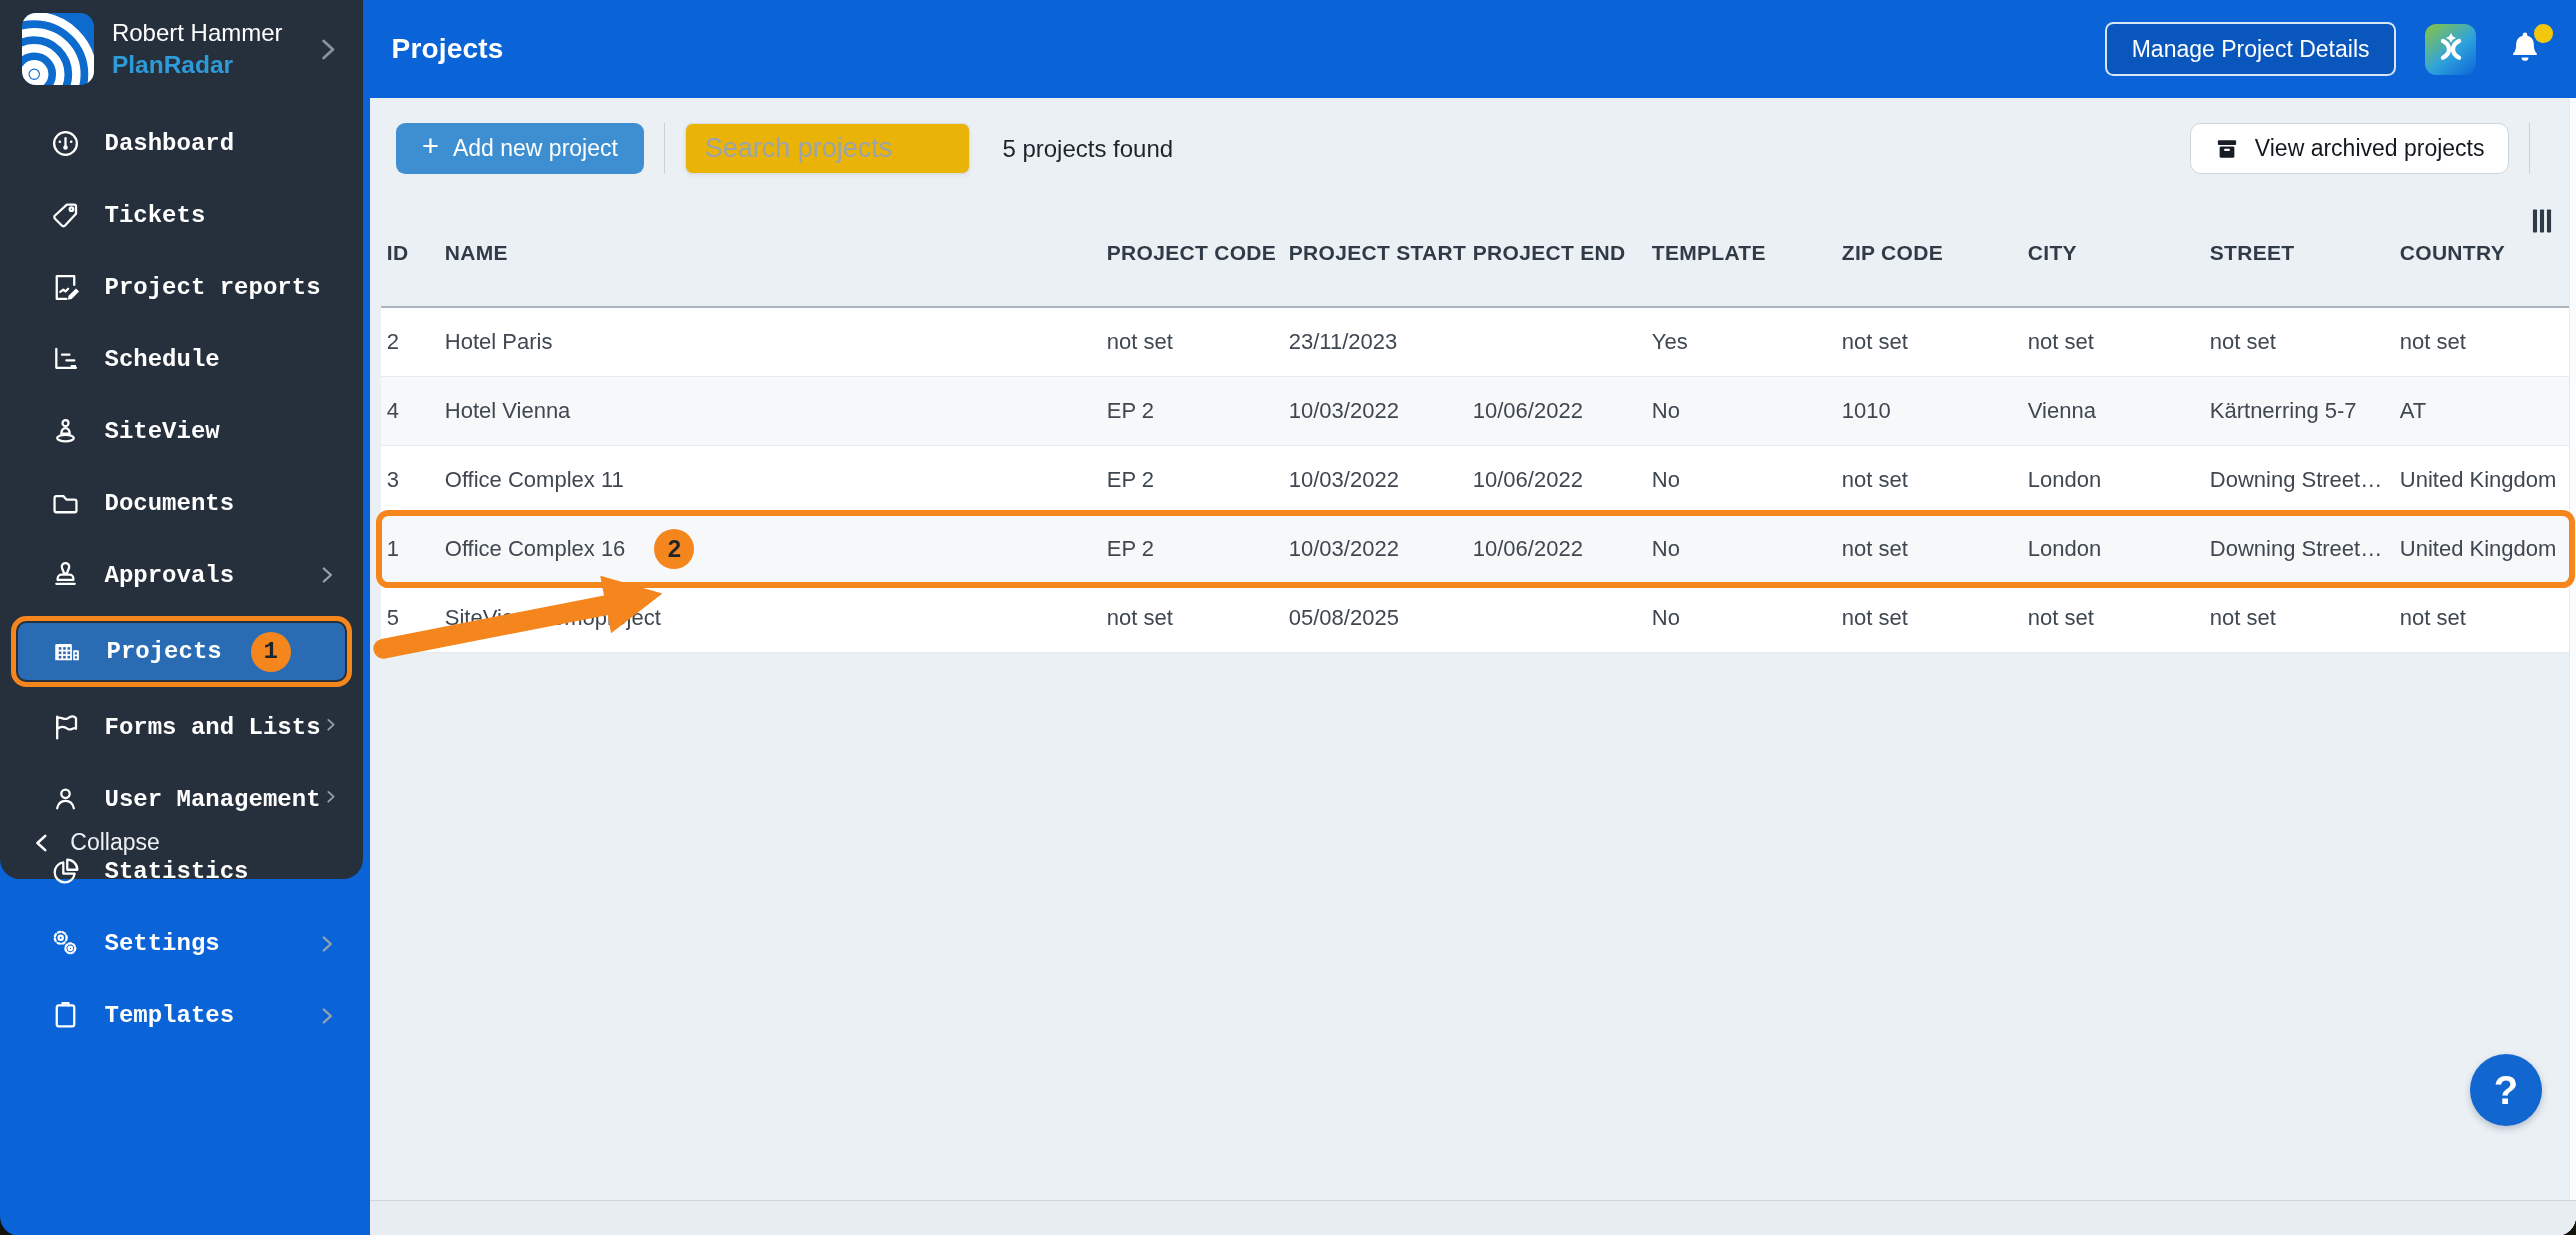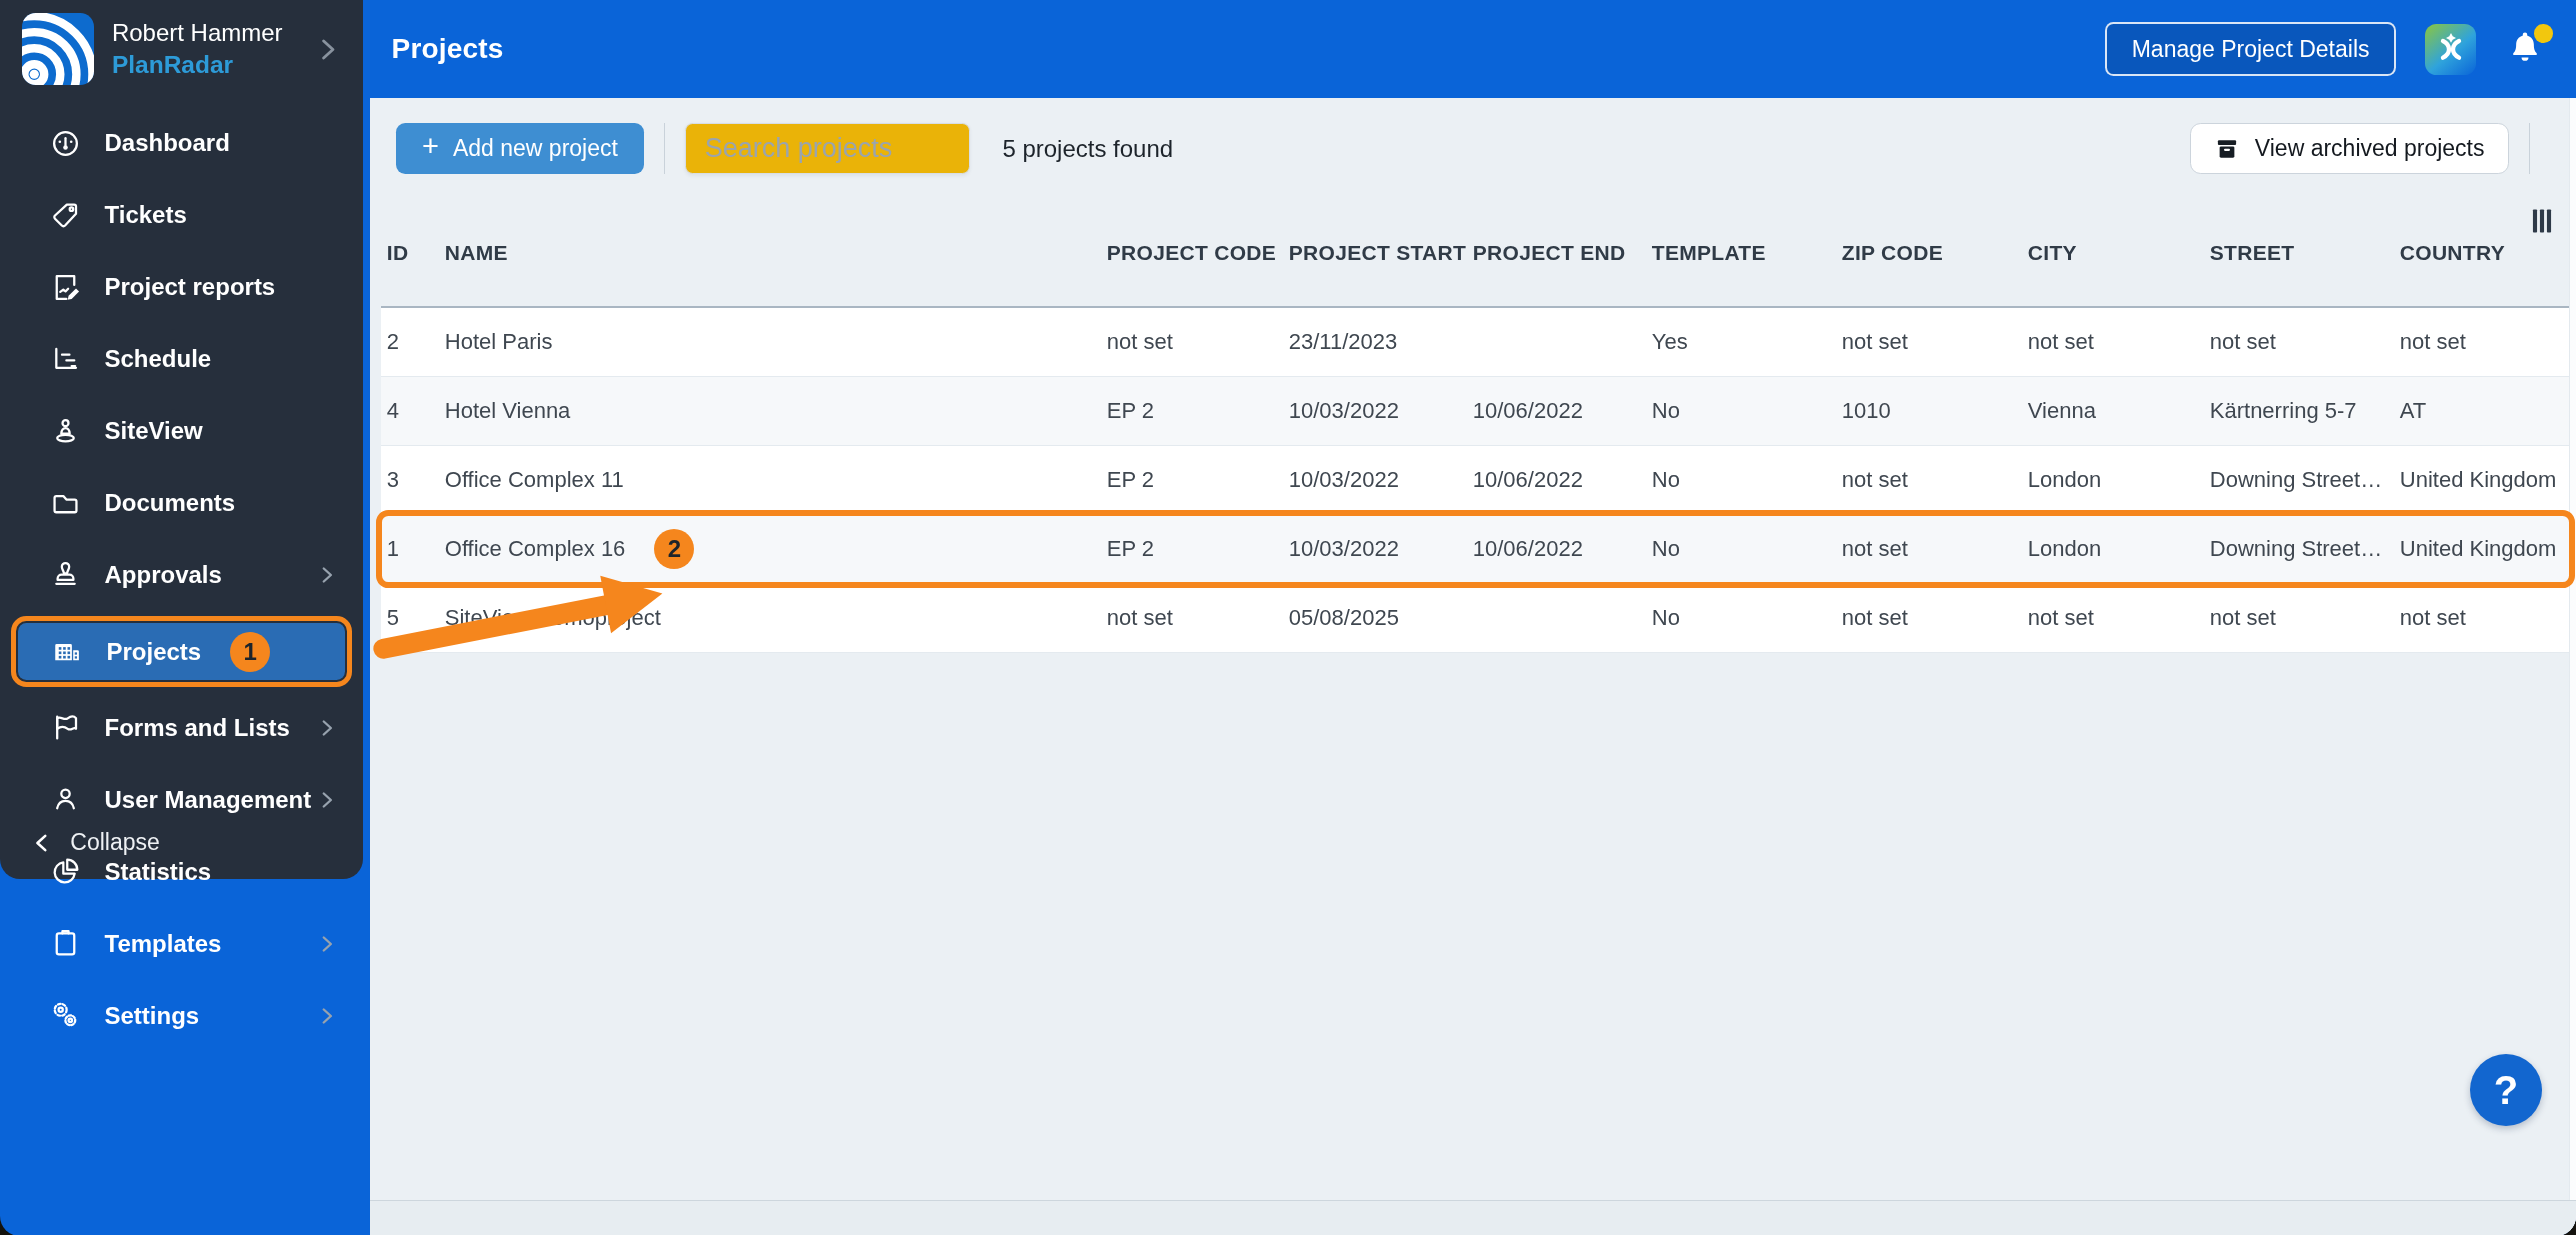--- a/index.html
+++ b/index.html
@@ -7,21 +7,21 @@
   .window{position:relative;width:2576px;height:1236px;background:#0a64d8;border-radius:0 0 20px 20px;overflow:hidden;display:flex;}
 
   
   .sidebar{position:relative;flex:0 0 363px;width:363px;height:879px;background:#262f3c;border-radius:0 0 20px 20px;color:#fff;z-index:20;}
   .side-head{display:flex;align-items:center;padding:13px 20px 13px 21.5px;cursor:pointer;}
   .side-head .logo{width:72px;height:72px;flex:0 0 72px;}
   .side-head-text{margin-left:18.4px;flex:1;min-width:0;}
   .side-user{font-size:24px;font-weight:400;color:#fff;line-height:1.35;}
   .side-acct{font-size:24.5px;font-weight:700;color:#2d9bd8;line-height:1.25;}
   .side-chev{width:31px;height:31px;opacity:.85;}
-  nav{display:block;margin-top:9.2px;}
+  nav{display:block;margin-top:9.2px;font-family:Liberation Mono, monospace;}
   .nav-item{display:flex;align-items:center;height:72px;padding:0 23px 0 48px;cursor:pointer;position:relative;}
   .nav-ic{width:35px;height:35px;flex:0 0 35px;margin-right:21.5px;display:flex;}
   .nav-ic svg{width:100%;height:100%;}
   .s{fill:none;stroke:#fff;stroke-width:2.6;stroke-linecap:round;stroke-linejoin:round;}
   .f{fill:#fff;stroke:none;}
   .w rect{fill:#2a6cb4;}
   .nav-label{font-size:24px;font-weight:700;color:#fff;white-space:nowrap;}
   .nav-chev{margin-left:auto;width:26px;height:26px;}
   .nav-pill-ring{margin:4.6px 10.7px;border:5.4px solid #f5861d;border-radius:15.3px;padding:2.3px;background:#262f3c;}
   .nav-pill-ring .nav-item{height:57px;background:#2a6cb4;border-radius:8.4px;padding-left:32px;}
@@ -233,39 +233,39 @@
             <svg viewBox="0 0 40 40">
               <path class="s" d="M17.5 9.5A11.5 11.5 0 1 0 30.5 22.5H17.5Z"></path>
               <path class="s" d="M22 6.5A11.5 11.5 0 0 1 33.5 18H22Z"></path>
             </svg>
           </span>
           <span class="nav-label">Statistics</span>
         </div>
         <div class="nav-item">
           <span class="nav-ic">
             <svg viewBox="0 0 40 40">
-              <rect x="10" y="8.5" width="20" height="24" rx="2.5" class="s"></rect>
-              <path class="s" d="M16.5 8.5V6h7v2.5"></path>
-            </svg>
-          </span>
-          <span class="nav-label">Templates</span>
-          <span class="nav-chev"><svg viewBox="0 0 40 40">
-              <path d="M15 10l11 10-11 10" fill="none" stroke="#97a2ae" stroke-width="3.6" stroke-linecap="round" stroke-linejoin="round"></path>
-            </svg></span>
-        </div>
-        <div class="nav-item">
-          <span class="nav-ic">
-            <svg viewBox="0 0 40 40">
               <circle cx="14.5" cy="13.5" r="6.8" class="s" stroke-dasharray="3 2.6"></circle>
               <circle cx="14.5" cy="13.5" r="2.4" class="s"></circle>
               <circle cx="25.5" cy="25.5" r="5.6" class="s" stroke-dasharray="2.6 2.2"></circle>
               <circle cx="25.5" cy="25.5" r="2" class="s"></circle>
             </svg>
           </span>
           <span class="nav-label">Settings</span>
+          <span class="nav-chev"><svg viewBox="0 0 40 40">
+              <path d="M15 10l11 10-11 10" fill="none" stroke="#97a2ae" stroke-width="3.6" stroke-linecap="round" stroke-linejoin="round"></path>
+            </svg></span>
+        </div>
+        <div class="nav-item">
+          <span class="nav-ic">
+            <svg viewBox="0 0 40 40">
+              <rect x="10" y="8.5" width="20" height="24" rx="2.5" class="s"></rect>
+              <path class="s" d="M16.5 8.5V6h7v2.5"></path>
+            </svg>
+          </span>
+          <span class="nav-label">Templates</span>
           <span class="nav-chev"><svg viewBox="0 0 40 40">
               <path d="M15 10l11 10-11 10" fill="none" stroke="#97a2ae" stroke-width="3.6" stroke-linecap="round" stroke-linejoin="round"></path>
             </svg></span>
         </div>
       </nav>
     <div class="collapse">
       <svg viewBox="0 0 40 40">
           <path d="M25 9L13 20l12 11" fill="none" stroke="#fff" stroke-width="4" stroke-linecap="round" stroke-linejoin="round"></path>
         </svg>
       <span>Collapse</span>

